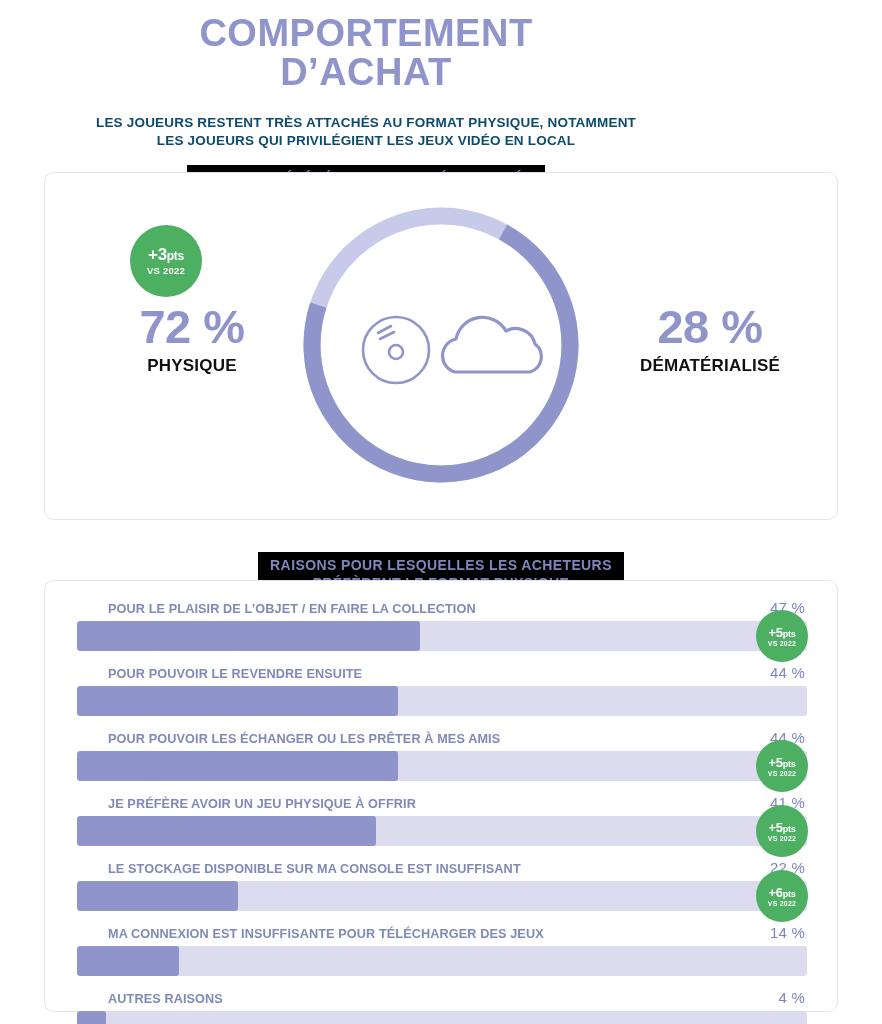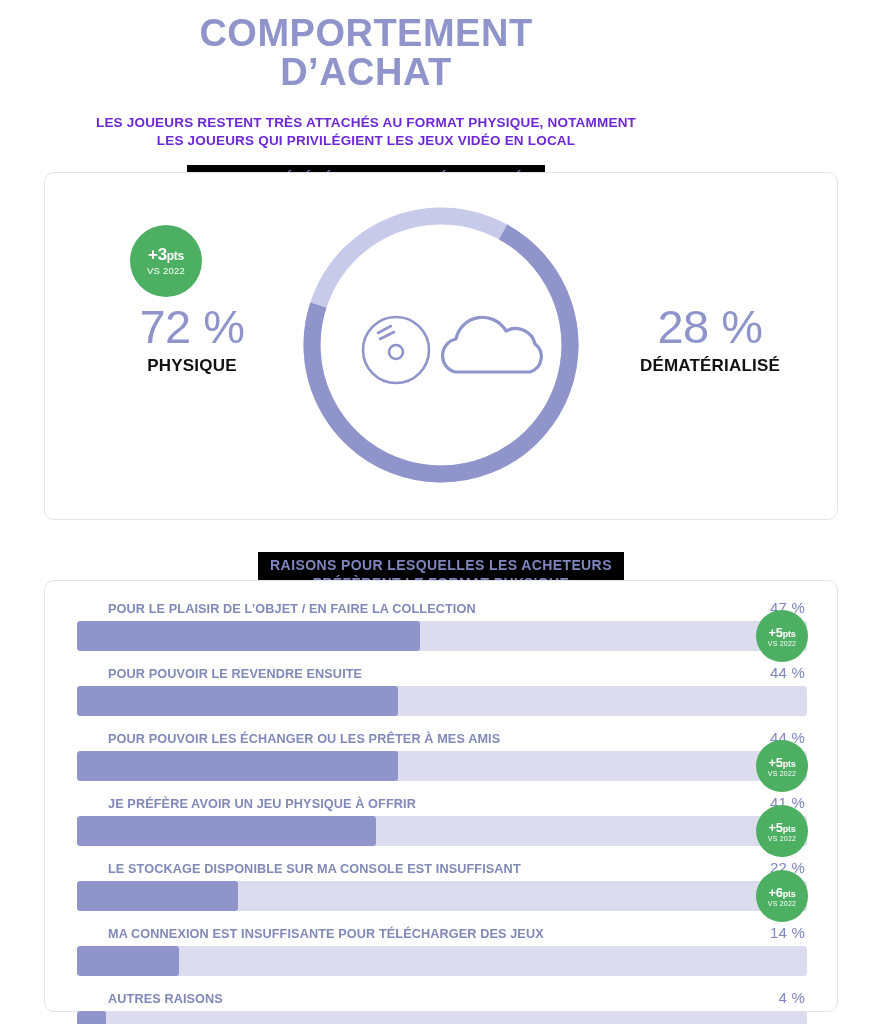--- a/index.html
+++ b/index.html
@@ -18,21 +18,21 @@
     font-size: 38px;
     font-weight: bold;
     letter-spacing: 0.5px;
     line-height: 1.03;
     padding-top: 14px;
   }
   .main-title .l2 { display: block; }
 
   .subtitle {
     text-align: center;
-    color: #6d28d9;
+    color: #0c4a6e;
     font-size: 13.5px;
     font-weight: bold;
     letter-spacing: 0.2px;
     line-height: 1.35;
     margin-top: 22px;
   }
   .subtitle .l2 { display: block; }
 
   .banner-wrap { text-align: center; margin-top: 14px; }
   .banner {
@@ -69,29 +69,29 @@
     background: #4caf62;
     color: #ffffff;
     display: flex;
     flex-direction: column;
     align-items: center;
     justify-content: center;
     text-align: center;
   }
   .badge .pts { font-size: 17px; font-weight: bold; line-height: 1; letter-spacing: -0.3px; }
   .badge .pts .u { font-size: 12px; }
-  .badge .vs { font-size: 9.5px; font-weight: normal; margin-top: 2px; letter-spacing: 0.2px; }
+  .badge .vs { font-size: 9.5px; font-weight: bold; margin-top: 2px; letter-spacing: 0.2px; }
 
   #donut-badge { position: absolute; left: 85px; top: 52px; width: 72px; height: 72px; }
 
   .stat { position: absolute; text-align: center; }
   .stat .num {
     color: #8f95ca;
     font-size: 47px;
-    font-weight: normal;
+    font-weight: bold;
     line-height: 1;
     letter-spacing: -0.5px;
   }
   .stat .lbl {
     color: #111111;
     font-size: 17px;
     font-weight: bold;
     letter-spacing: 0.2px;
     margin-top: 6px;
   }

